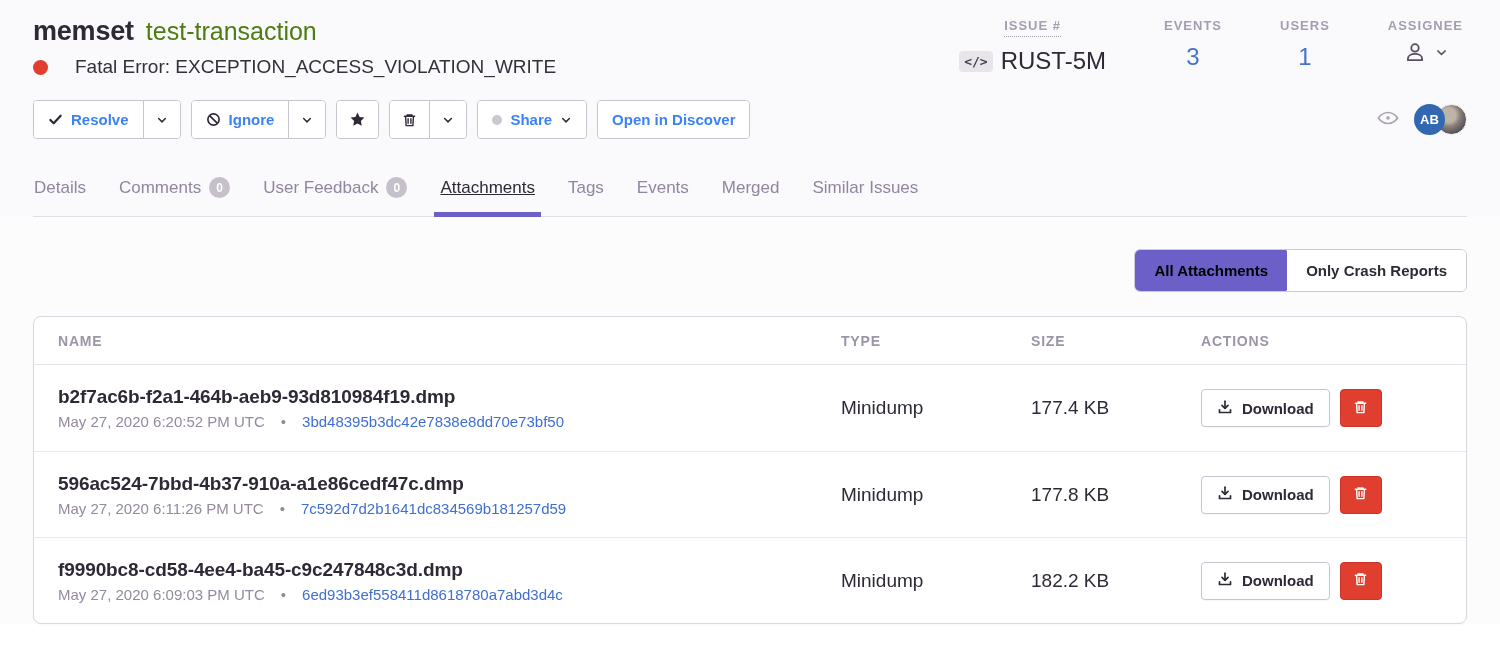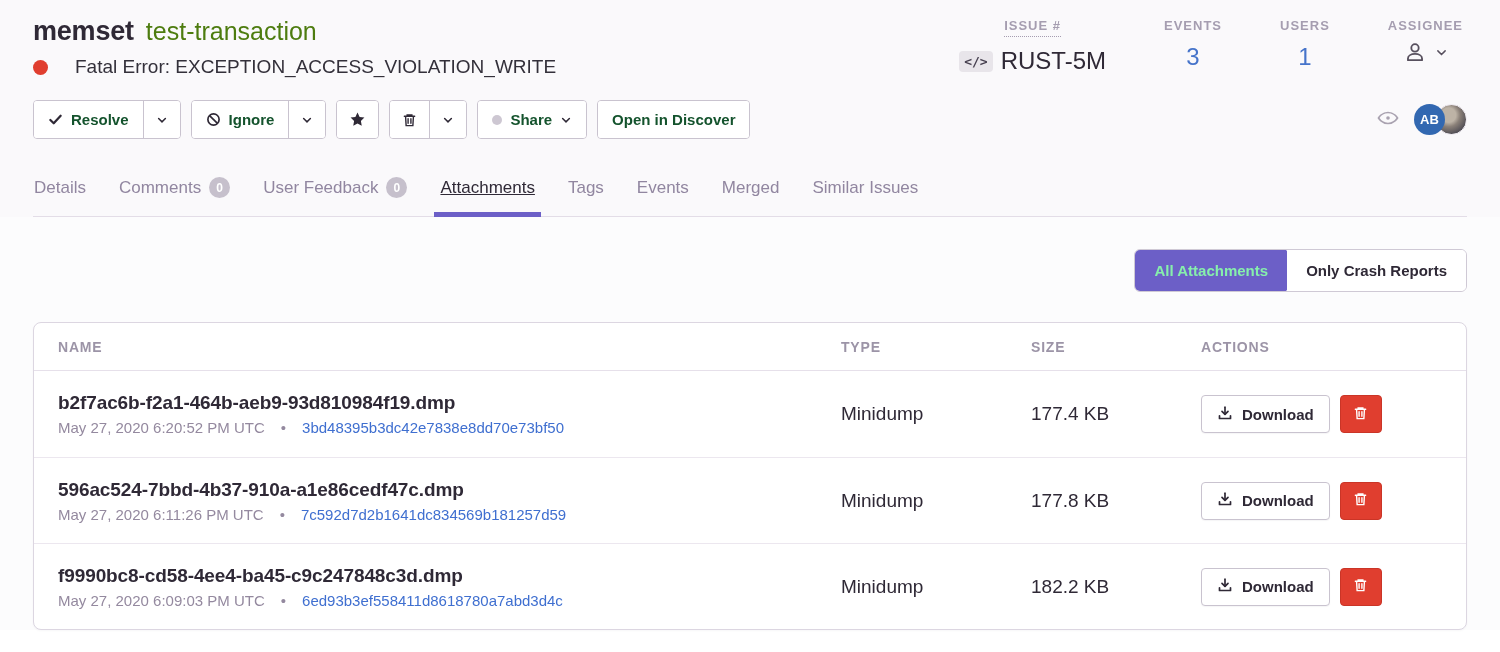--- a/index.html
+++ b/index.html
@@ -28,21 +28,21 @@
   .stat-label.dotted { border-bottom: 1px dotted #a59db0; padding-bottom: 3px; }
   .stat-value { margin-top: 10px; font-size: 24px; color: #2f2936; display: flex; align-items: center; gap: 8px; }
   .stat-value.num { color: #4674ca; }
   .code-chip { background: #e8e5ea; border-radius: 4px; padding: 3px 5px; font-size: 13px; font-weight: 700; color: #474050; font-family: "DejaVu Sans Mono", monospace; cursor: pointer; }
   .assignee-value { margin-top: 6px; display: flex; align-items: center; gap: 7px; cursor: pointer; }
 
   
   .toolbar-row { display: flex; justify-content: space-between; align-items: center; margin-top: 22px; }
   .btn-groups { display: flex; gap: 10px; }
   .btn-group { display: flex; background: #fff; border: 1px solid #c9c3cf; border-radius: 4px; overflow: hidden; height: 39px; }
-  .btn { display: flex; align-items: center; gap: 8px; padding: 0 14px; font-size: 15px; font-weight: 600; color: #14532d; background: #fff; border: none; cursor: pointer; font-family: inherit; }
+  .btn { display: flex; align-items: center; gap: 8px; padding: 0 14px; font-size: 15px; font-weight: 600; color: #3b82f6; background: #fff; border: none; cursor: pointer; font-family: inherit; }
   .btn + .btn { border-left: 1px solid #c9c3cf; }
   .btn.icon-only { padding: 0 12px; }
   .btn svg { display: block; }
   .share-dot { width: 10px; height: 10px; border-radius: 50%; background: #cdc7d2; display: inline-block; }
   .presence { display: flex; align-items: center; gap: 14px; }
   .avatars { display: flex; align-items: center; }
   .avatar { width: 31px; height: 31px; border-radius: 50%; display: flex; align-items: center; justify-content: center; font-size: 13px; font-weight: 700; color: #fff; }
   .avatar.ab { background: #3268b1; z-index: 2; }
   .avatar.photo { background: radial-gradient(circle at 40% 35%, #bdb3a6 0 28%, #8a8078 45%, #4c4a52 78%, #2e3d55 100%); margin-left: -9px; z-index: 1; border: 1px solid #ece8ee; }
 
@@ -51,24 +51,24 @@
   .tab { font-size: 17px; color: #9186a0; padding: 2px 1px 18px 1px; cursor: pointer; position: relative; display: flex; align-items: center; gap: 8px; white-space: nowrap; }
   .tab-badge { background: #c6c0cc; color: #fff; font-size: 12px; font-weight: 700; min-width: 21px; height: 21px; border-radius: 50%; display: inline-flex; align-items: center; justify-content: center; }
   .tab.active { color: #2f2936; text-decoration: underline; }
   .tab.active::after { content: ""; position: absolute; left: -5px; right: -5px; bottom: -1px; height: 5px; background: #6c5fc7; }
 
   
   .content { background: #fcfcfd; flex: 1; padding: 32px 33px 0 33px; }
   .filter-row { display: flex; justify-content: flex-end; }
   .segmented { display: flex; border: 1px solid #cfc9d5; border-radius: 6px; background: #fff; overflow: hidden; }
   .seg-btn { font-size: 15px; font-weight: 700; padding: 12px 19px; cursor: pointer; border: none; background: #fff; color: #2f2936; font-family: inherit; }
-  .seg-btn.active { background: #6c5fc7; color: #86efac; border-radius: 5px; margin: -1px; padding: 13px 20px; }
-
-  
-  .card { margin-top: 30px; background: #fff; border: 1px solid #dcd6e1; border-radius: 8px; box-shadow: 0 1px 2px rgba(60,50,70,0.04); overflow: hidden; }
+  .seg-btn.active { background: #6c5fc7; color: #000000; border-radius: 5px; margin: -1px; padding: 13px 20px; }
+
+  
+  .card { margin-top: 24px; background: #fff; border: 1px solid #dcd6e1; border-radius: 8px; box-shadow: 0 1px 2px rgba(60,50,70,0.04); overflow: hidden; }
   .thead, .trow { display: grid; grid-template-columns: 783px 190px 170px 1fr; align-items: center; padding: 0 24px; }
   .thead { height: 48px; border-bottom: 1px solid #e6e0ea; }
   .th { font-size: 14px; font-weight: 700; letter-spacing: 0.8px; color: #9c94a7; text-transform: uppercase; }
   .trow { height: 86px; }
   .trow + .trow { border-top: 1px solid #ece7ef; }
   .file-name { font-size: 19px; font-weight: 700; color: #2f2936; letter-spacing: -0.1px; }
   .file-meta { margin-top: 5px; font-size: 15px; color: #94899f; display: flex; align-items: flex-end; gap: 16px; }
   .file-meta a { color: #3f6fd0; text-decoration: none; cursor: pointer; }
   .cell-type, .cell-size { font-size: 19px; color: #2f2936; }
   .cell-actions { display: flex; align-items: center; gap: 10px; }

